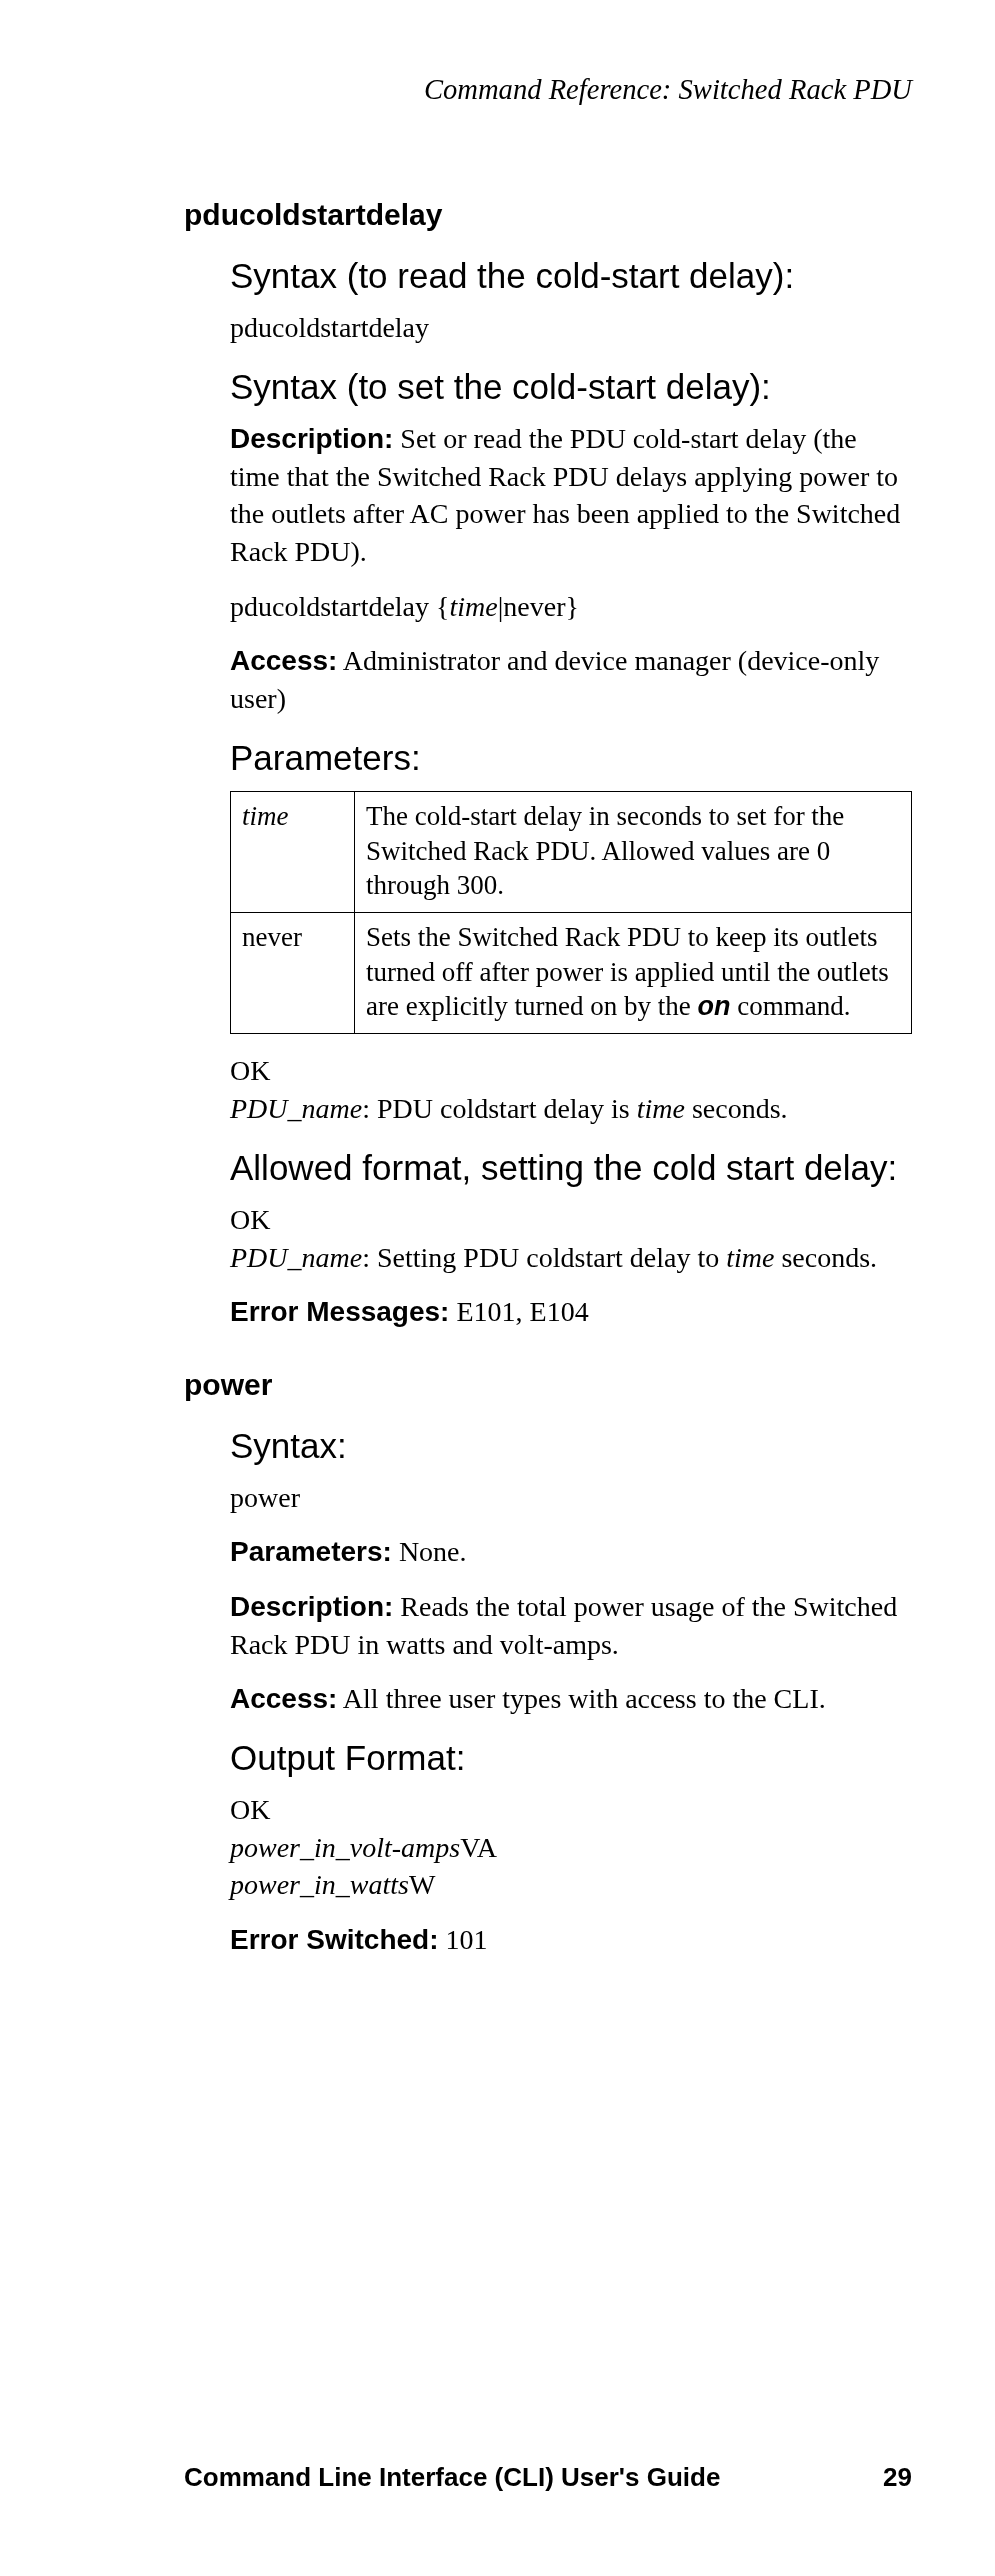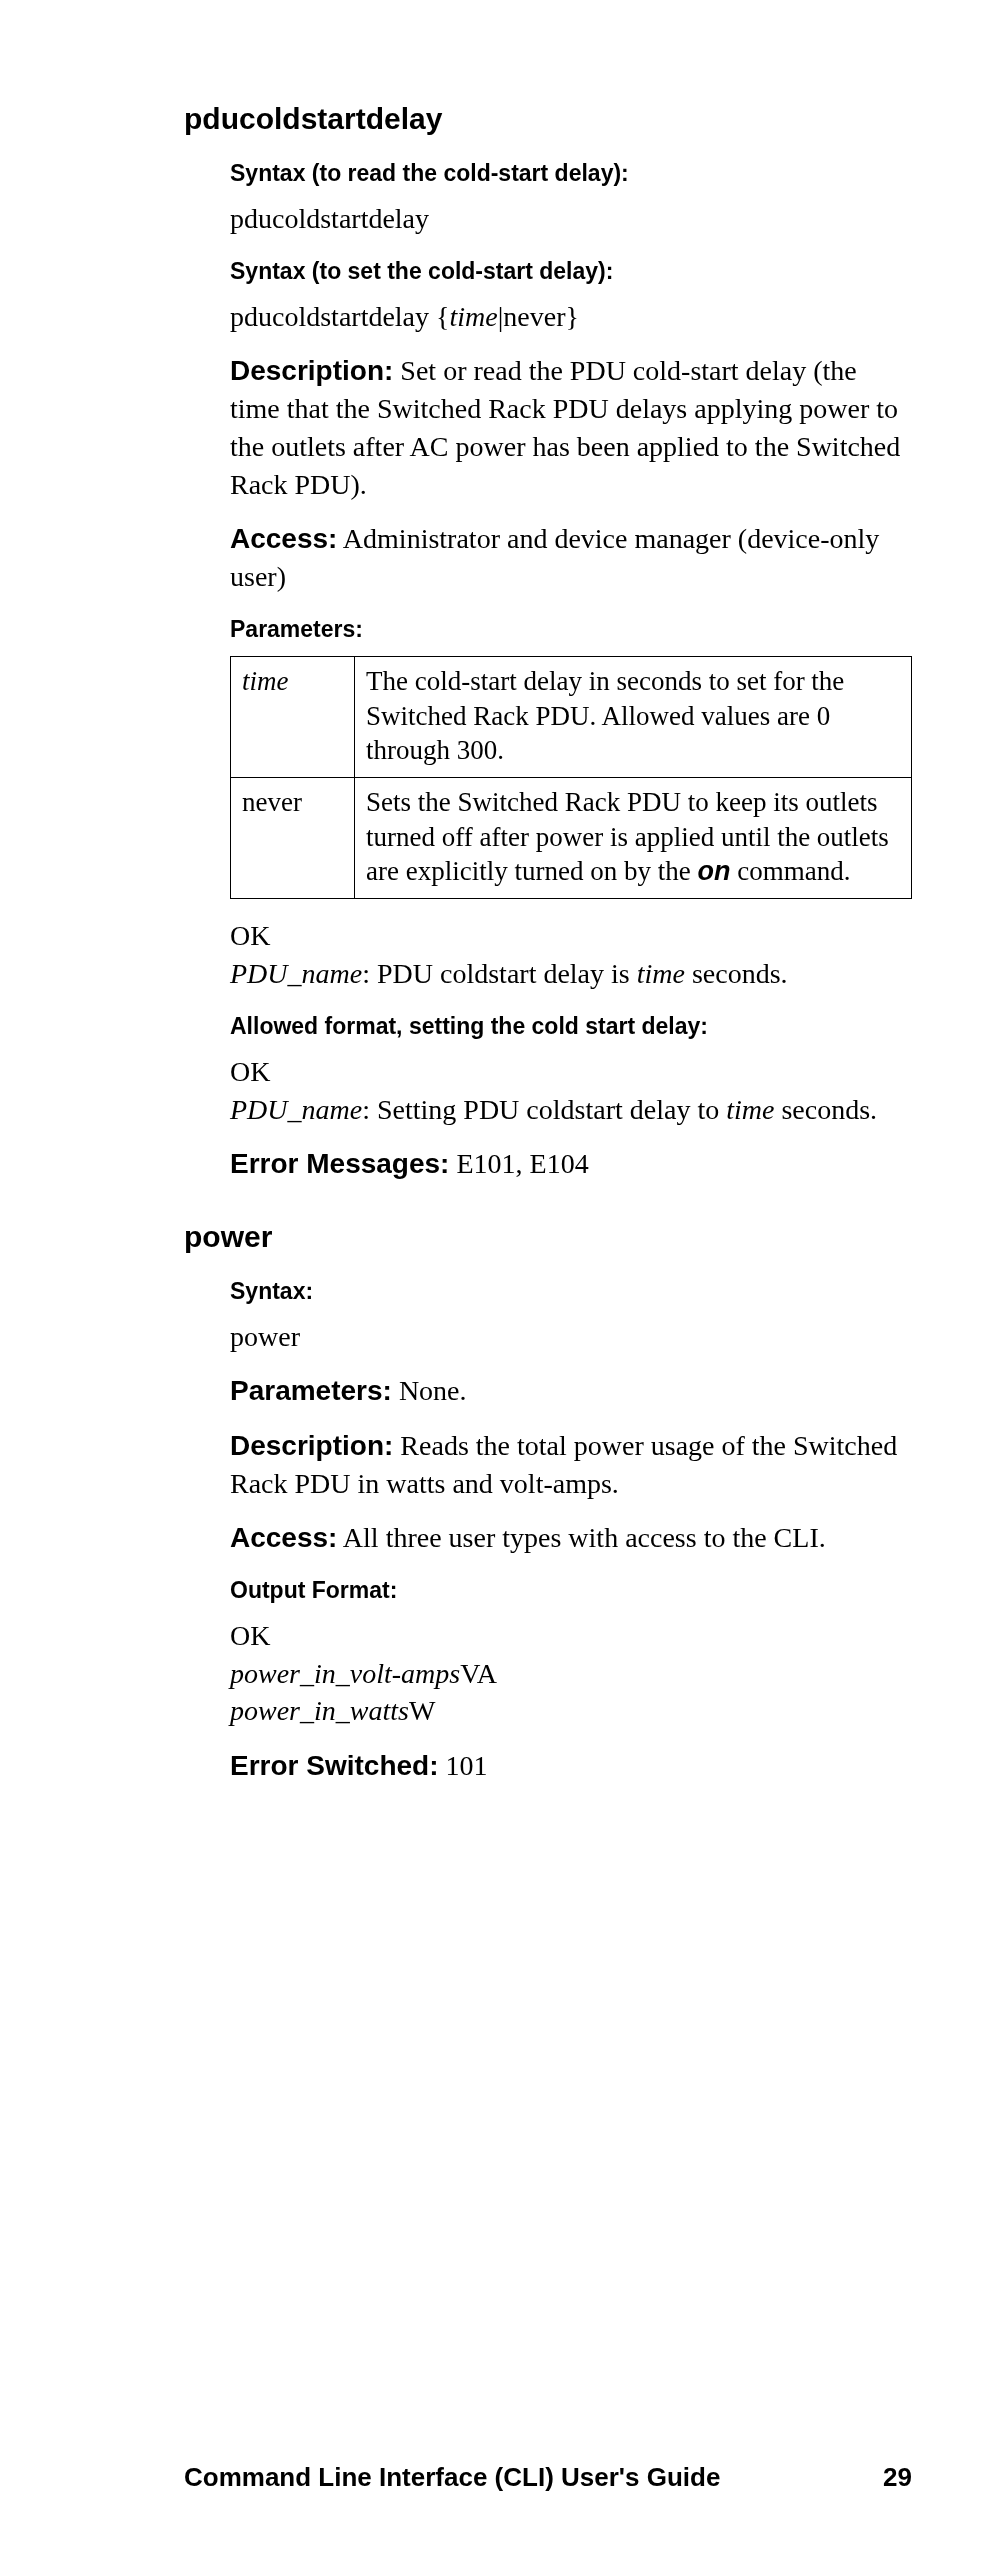--- a/index.html
+++ b/index.html
@@ -28,22 +28,22 @@
     font-family: Arial, Helvetica, sans-serif;
     font-weight: bold;
     font-size: 30px;
     margin: 28px 0 24px 0;
   }
   .body-indent {
     margin-left: 46px;
   }
   .sub-heading {
     font-family: Arial, Helvetica, sans-serif;
-    font-weight: bold;
-    font-size: 23px;
+    font-weight: normal;
+    font-size: 35px;
     margin: 20px 0 13px 0;
   }
   .para {
     font-family: "Times New Roman", Times, serif;
     font-size: 28px;
     line-height: 1.35;
     margin: 9.2px 0 16.6px 0;
   }
   .label-bold {
     font-family: Arial, Helvetica, sans-serif;
@@ -85,35 +85,36 @@
     font-family: Arial, Helvetica, sans-serif;
     font-weight: bold;
     font-style: italic;
   }
 </style>
 </head>
 <body>
 
 <div class="page">
 
+  <div class="header-title">Command Reference: Switched Rack PDU</div>
 
   <div class="cmd-heading">pducoldstartdelay</div>
 
   <div class="body-indent">
 
     <div class="sub-heading">Syntax (to read the cold-start delay):</div>
     <div class="para">pducoldstartdelay</div>
 
     <div class="sub-heading">Syntax (to set the cold-start delay):</div>
     <div class="para">
-      <span>pducoldstartdelay {</span><span class="italic">time</span><span>|never}</span>
+      <span class="label-bold">Description:</span><span> Set or read the PDU cold-start delay (the time that the Switched Rack PDU delays applying power to the outlets after AC power has been applied to the Switched Rack PDU).</span>
     </div>
 
     <div class="para">
-      <span class="label-bold">Description:</span><span> Set or read the PDU cold-start delay (the time that the Switched Rack PDU delays applying power to the outlets after AC power has been applied to the Switched Rack PDU).</span>
+      <span>pducoldstartdelay {</span><span class="italic">time</span><span>|never}</span>
     </div>
 
     <div class="para">
       <span class="label-bold">Access:</span><span> Administrator and device manager (device-only user)</span>
     </div>
 
     <div class="sub-heading">Parameters:</div>
 
     <table class="param-table">
       <tbody>

